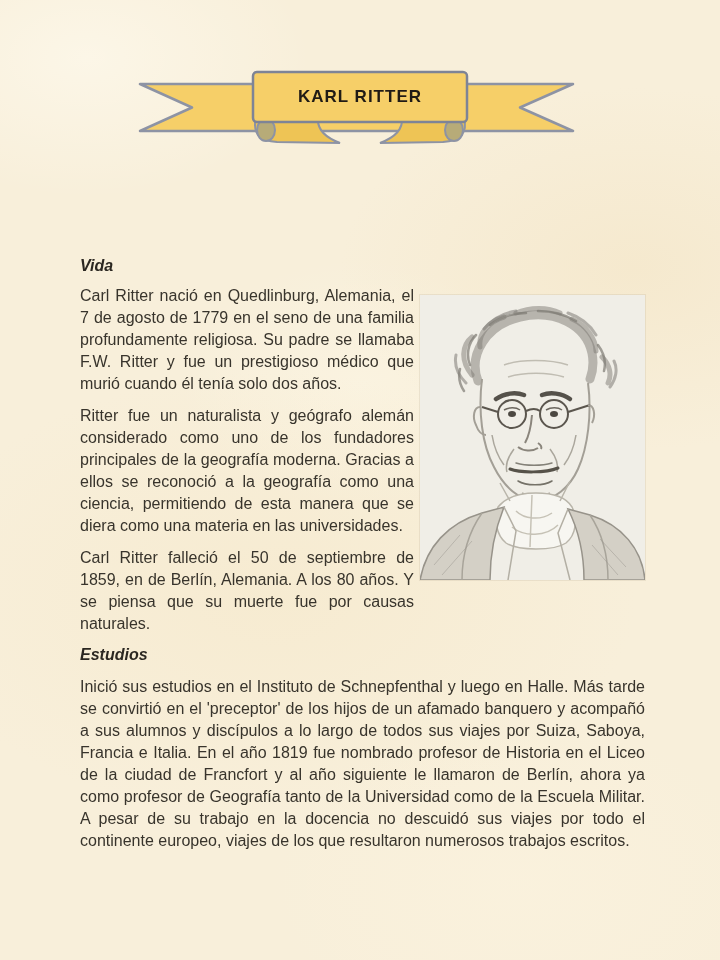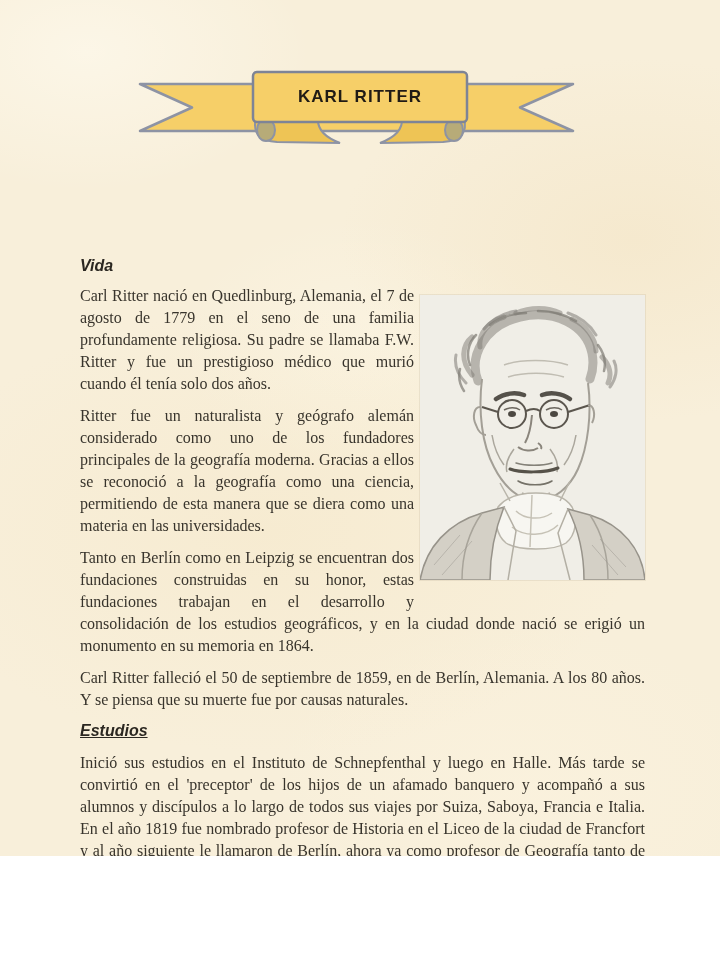--- a/index.html
+++ b/index.html
@@ -2,21 +2,21 @@
 <html><head>
 <meta charset="utf-8">
 <style>
   * { margin: 0; padding: 0; box-sizing: border-box; }
   html, body { width: 720px; }
   body { font-family: "Liberation Sans", "DejaVu Sans", sans-serif; }
 
   .page {
     position: relative;
     width: 720px;
-    height: 856px;
+    height: 960px;
     overflow: hidden;
     background-color: #f8efda;
     background-image:
       radial-gradient(ellipse 320px 200px at 12% 6%,  rgba(255,252,242,0.55), rgba(255,252,242,0) 70%),
       radial-gradient(ellipse 420px 260px at 88% 28%, rgba(238,217,175,0.28), rgba(238,217,175,0) 70%),
       radial-gradient(ellipse 520px 320px at 38% 62%, rgba(243,226,188,0.30), rgba(243,226,188,0) 70%),
       radial-gradient(ellipse 360px 240px at 72% 92%, rgba(252,244,224,0.45), rgba(252,244,224,0) 70%),
       radial-gradient(ellipse 260px 180px at 50% 40%, rgba(255,250,235,0.35), rgba(255,250,235,0) 70%);
   }
 
@@ -36,22 +36,22 @@
     text-align: justify;
     margin-top: 48px;
   }
   .content h2 {
     font-size: 16px; line-height: 19px;
     font-weight: bold; font-style: italic;
     color: #2b2721;
     margin: 0 0 10px 0;
     text-align: left;
   }
-  .content h2.second { margin-top: 2px; margin-bottom: 12px; text-decoration: underline; }
-  .content p { margin: 0 0 10px 0; font-family: Liberation Serif, serif; }
+  .content h2.second { margin-top: 2px; margin-bottom: 12px; }
+  .content p { margin: 0 0 10px 0; }
 
   .portrait {
     float: right;
     width: 225px; height: 285px;
     margin: 10px 0 16px 6px;
     background: #f0eee7;
     box-shadow: 0 0 0 1px rgba(190,180,155,0.25);
   }
 </style>
 </head>
@@ -157,20 +157,19 @@
           <path d="M84,212 L96,236 L88,285 M148,214 L138,238 L150,285" fill="none" stroke="#b3afa4" stroke-width="1.5"></path>
           <g stroke="#9b9790" stroke-width="1" opacity="0.5">
             <path d="M14,270 L40,240 M22,280 L52,246 M180,244 L206,272 M172,250 L198,280"></path>
           </g>
         </g>
       </svg>
     </div>
 
     <p>Carl Ritter nació en Quedlinburg, Alemania, el 7 de agosto de 1779 en el seno de una familia profundamente religiosa. Su padre se llamaba F.W. Ritter y fue un prestigioso médico que murió cuando él tenía solo dos años.</p>
     <p>Ritter fue un naturalista y geógrafo alemán considerado como uno de los fundadores principales de la geografía moderna. Gracias a ellos se reconoció a la geografía como una ciencia, permitiendo de esta manera que se diera como una materia en las universidades.</p>
-    <p>Tanto en Berlín como en Leipzig se encuentran dos fundaciones construidas en su honor, estas fundaciones trabajan en el desarrollo y consolidación de los estudios geográficos, y en la ciudad donde nació se erigió un monumento en su memoria en 1864.</p>
     <p>Carl Ritter falleció el 50 de septiembre de 1859, en de Berlín, Alemania. A los 80 años. Y se piensa que su muerte fue por causas naturales.</p>
 
     <h2 class="second">Estudios</h2>
     <p>Inició sus estudios en el Instituto de Schnepfenthal y luego en Halle. Más tarde se convirtió en el 'preceptor' de los hijos de un afamado banquero y acompañó a sus alumnos y discípulos a lo largo de todos sus viajes por Suiza, Saboya, Francia e Italia. En el año 1819 fue nombrado profesor de Historia en el Liceo de la ciudad de Francfort y al año siguiente le llamaron de Berlín, ahora ya como profesor de Geografía tanto de la Universidad como de la Escuela Militar. A pesar de su trabajo en la docencia no descuidó sus viajes por todo el continente europeo, viajes de los que resultaron numerosos trabajos escritos.</p>
 
   </main>
 </div>
 
 </body></html>

